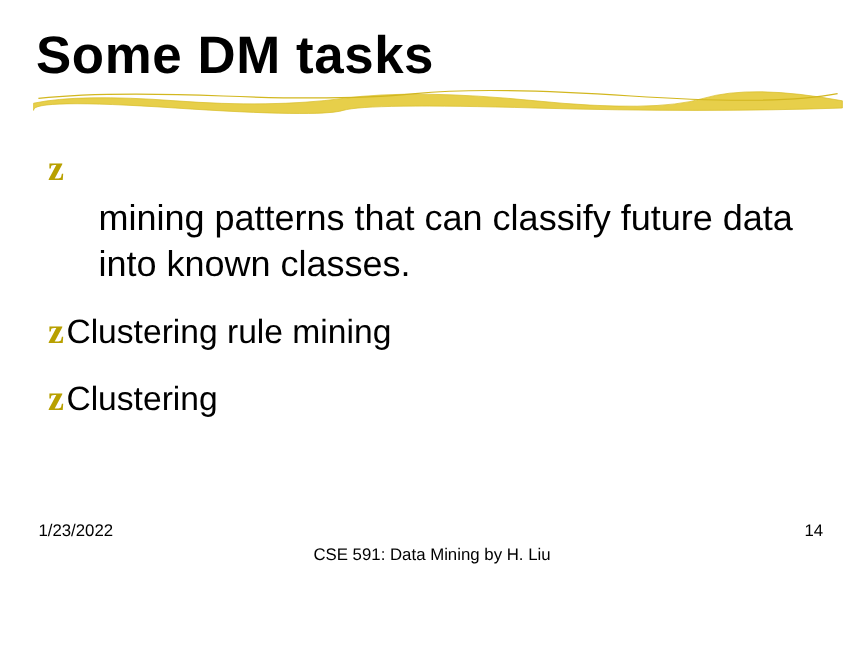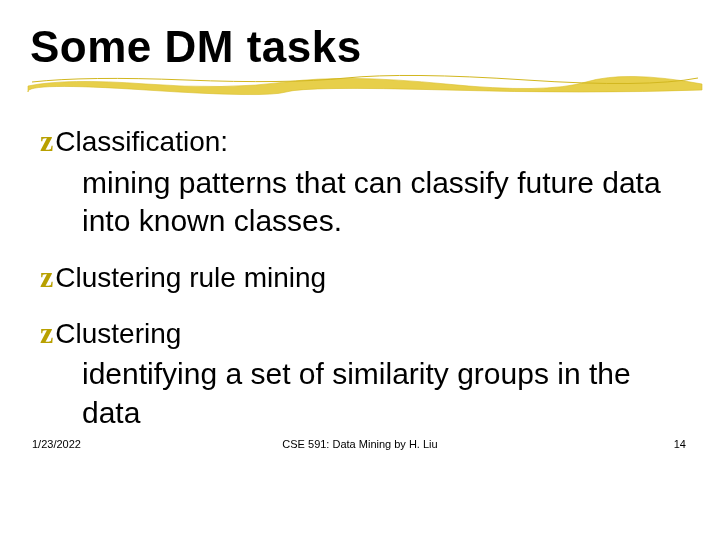--- a/index.html
+++ b/index.html
@@ -9,22 +9,22 @@
   .title { font-family: Arial, Helvetica, sans-serif; font-weight: 900; font-size: 44px; letter-spacing: 0.5px; line-height: 1.05; position: relative; z-index: 2; }
   .underline { position: relative; height: 18px; margin-top: 6px; }
   .underline svg { position: absolute; left: -4px; top: -4px; }
   .content { padding-left: 10px; }
   .item { margin-bottom: 18px; }
   .heading { font-size: 28px; line-height: 1.25; display: flex; align-items: baseline; }
   .z { font-family: "Bookman Old Style","Palatino Linotype",serif; font-weight: bold; color: #b8a000; font-size: 30px; margin-right: 2px; }
   .desc { font-size: 30px; line-height: 1.28; padding-left: 42px; padding-right: 8px; margin-top: 4px; }
   .desc .i { font-style: italic; }
   .arrow { font-family: "Arial Unicode MS", sans-serif; }
-  .footer { position: absolute; bottom: 18px; left: 0; width: 720px; display: flex; justify-content: space-between; align-items: baseline; padding: 0 34px 0 32px; font-size: 11px; color: #000; }
-  .footer .center { position: absolute; left: 50%; transform: translateX(-50%); }
+  .footer { position: absolute; bottom: 18px; left: 0; width: 720px; display: flex; justify-content: space-between; align-items: baseline; padding: 0 34px 0 32px; font-size: 14px; color: #000; }
+  .footer .center { position: absolute; left: 50%; transform: translateX(-50%); margin-top: 20px; }
 </style>
 </head>
 <body>
 
 <div class="slide">
 
   <div class="title-wrap">
     <div class="title">Some DM tasks</div>
     <div class="underline">
       <svg width="680" height="24" viewBox="0 0 680 24">
@@ -32,38 +32,36 @@
         <path d="M6 10 Q 60 4, 160 8 T 320 6 T 500 8 T 672 6" fill="none" stroke="#d2b71f" stroke-width="1"></path>
       </svg>
     </div>
   </div>
 
   <div class="content">
 
     <div class="item">
       <div class="heading">
         <span class="z">z</span>
-        <span>Classification:</span>
       </div>
       <div class="desc">mining patterns that can classify future data into known classes.</div>
     </div>
 
     <div class="item">
       <div class="heading">
         <span class="z">z</span>
         <span>Clustering rule mining</span>
       </div>
     </div>
 
     <div class="item">
       <div class="heading">
         <span class="z">z</span>
         <span>Clustering</span>
       </div>
-      <div class="desc">identifying a set of similarity groups in the data</div>
     </div>
 
   </div>
 
   <div class="footer">
     <span>1/23/2022</span>
     <span class="center">CSE 591: Data Mining by H. Liu</span>
     <span>14</span>
   </div>
 

